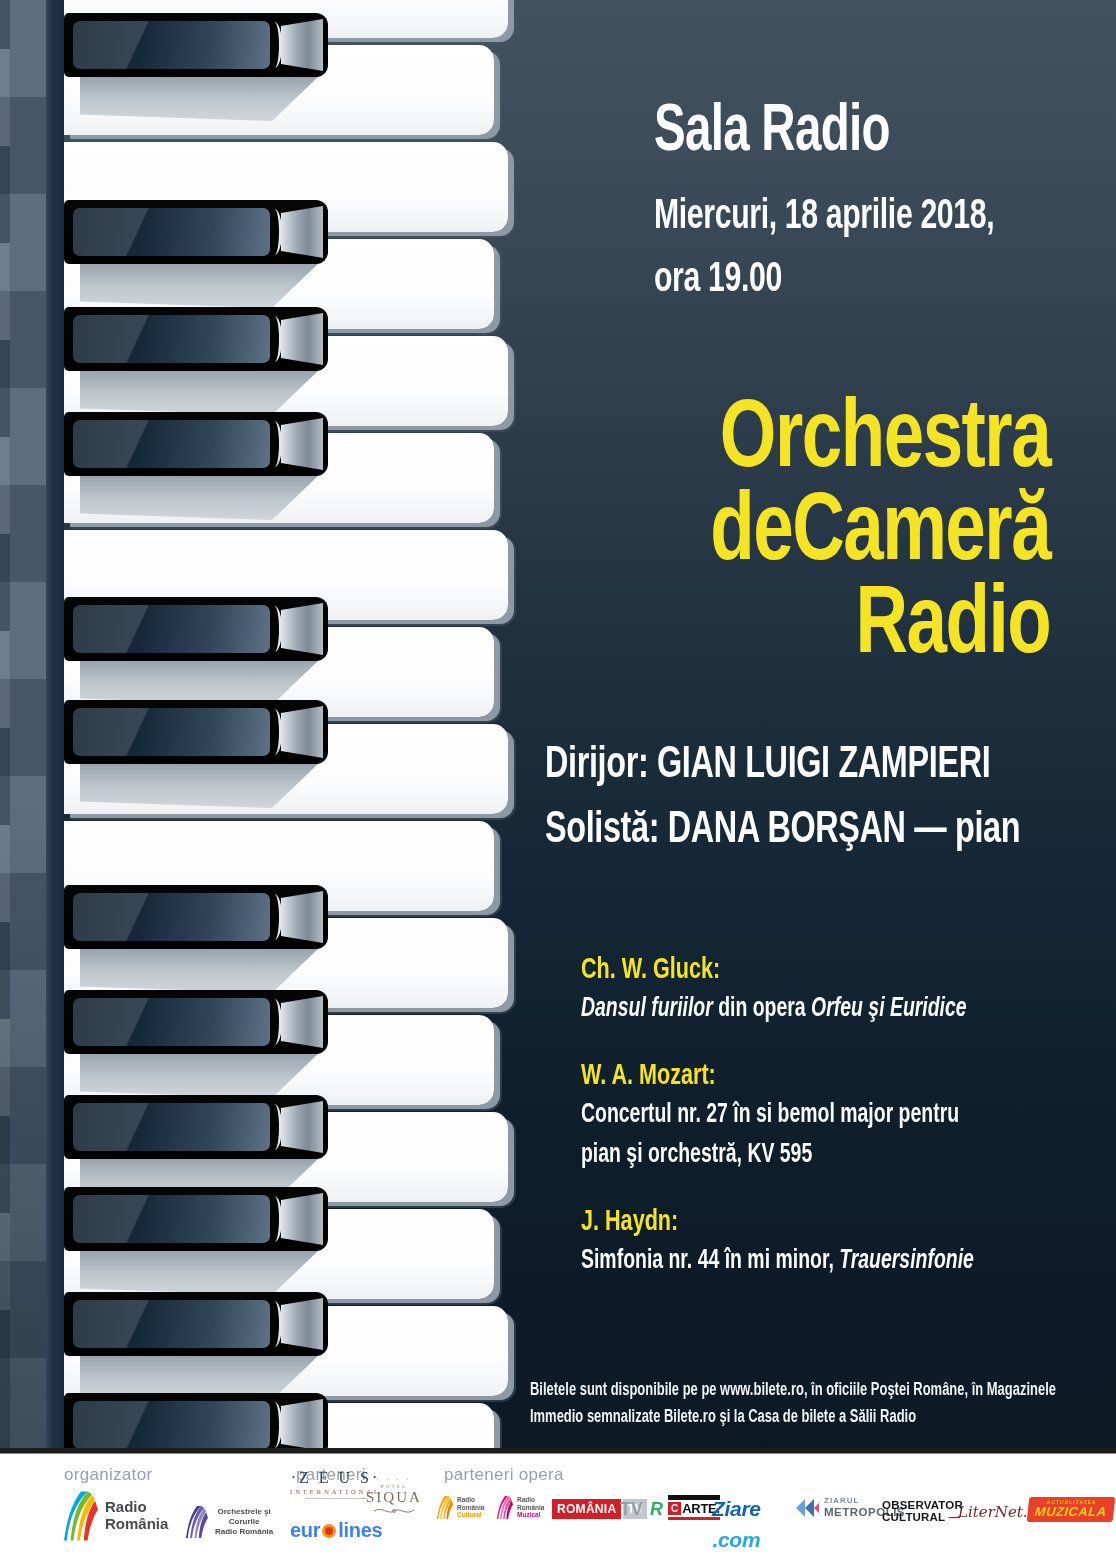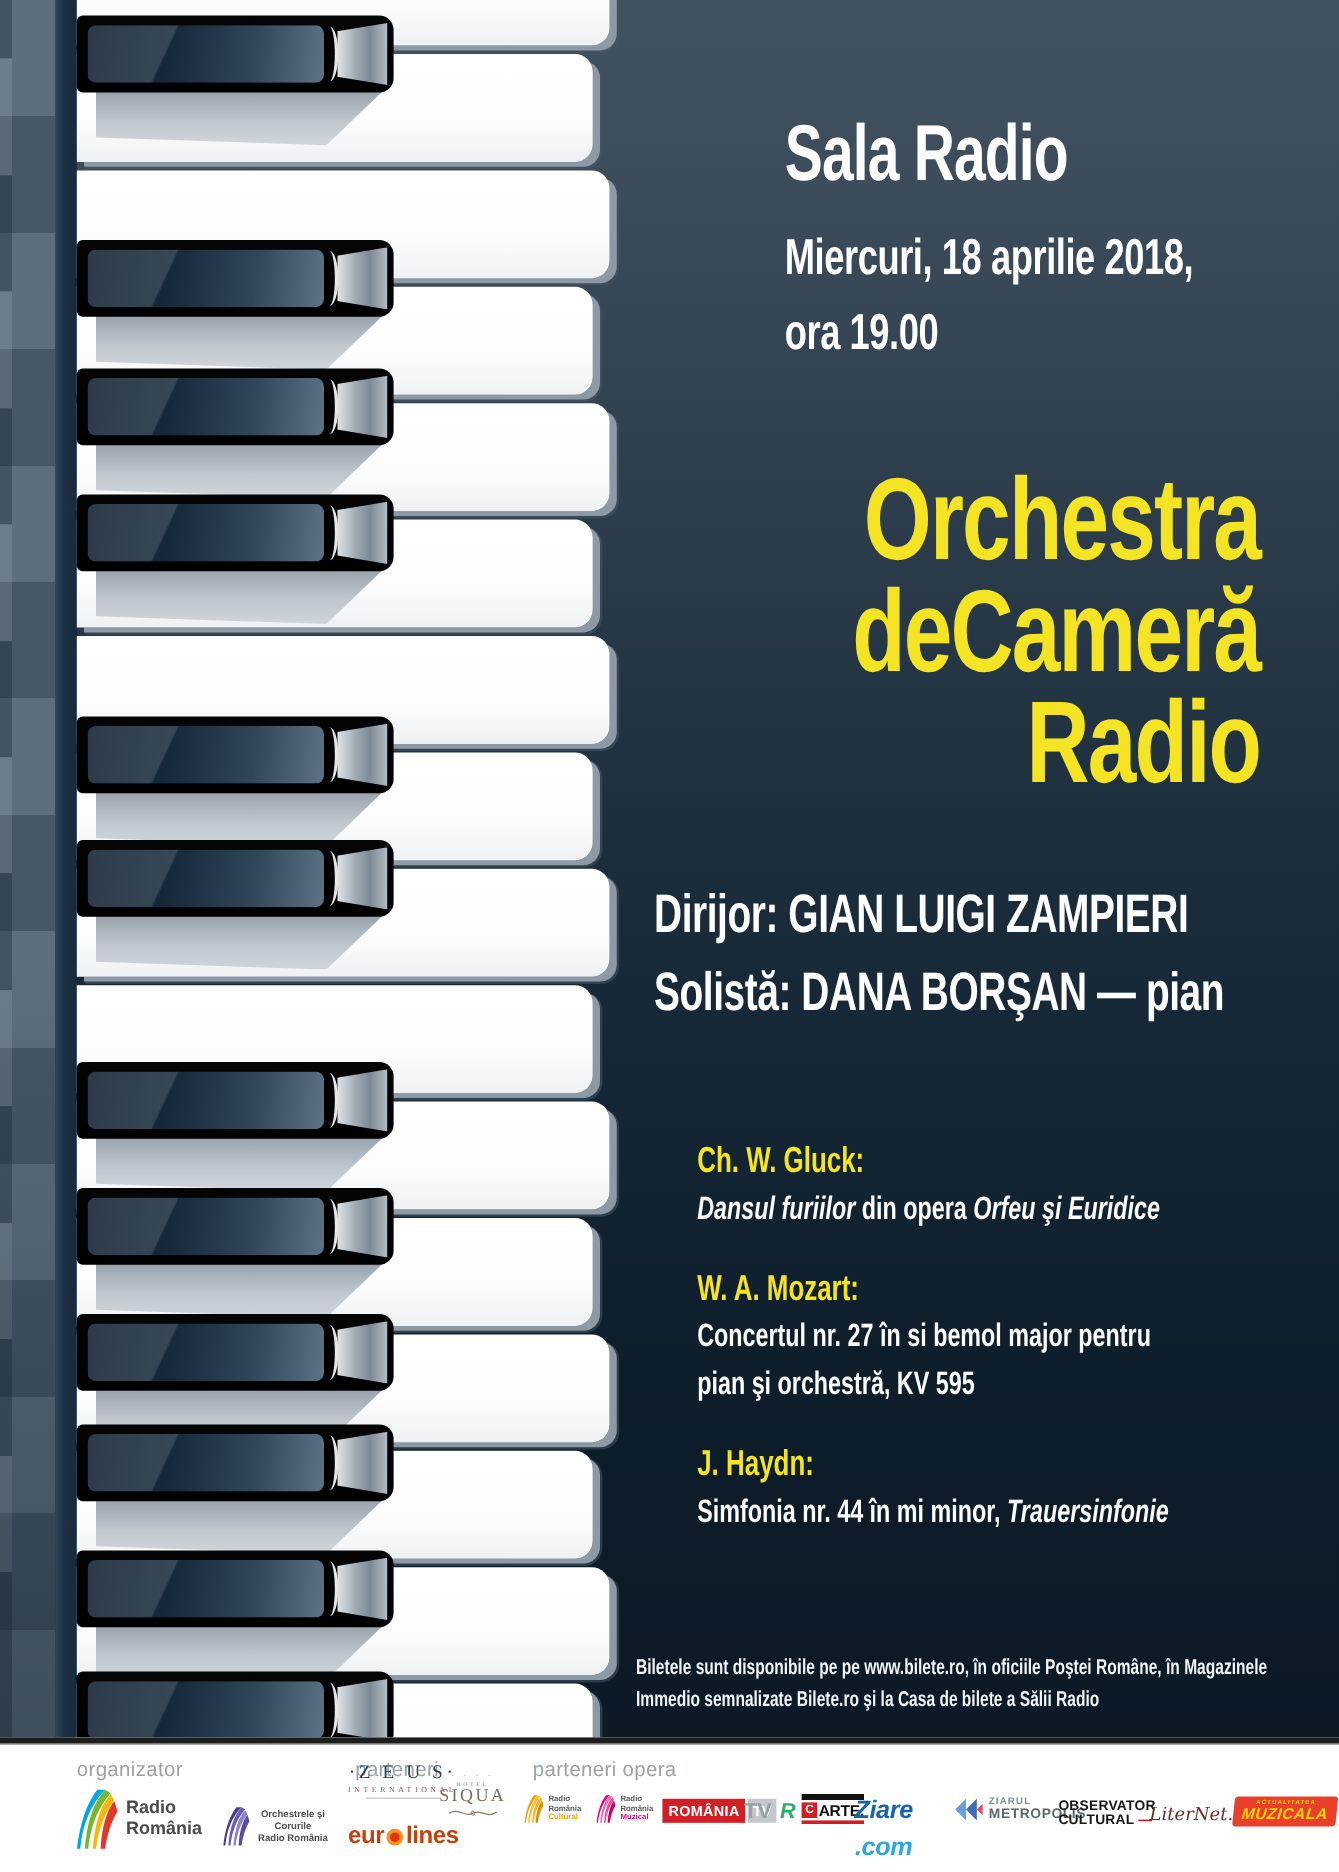--- a/index.html
+++ b/index.html
@@ -61,21 +61,21 @@
   .rr-text{font-weight:bold;font-size:15px;line-height:1.12;color:#4a4a4c;}
   .orch-text{font-weight:bold;font-size:8px;line-height:1.25;color:#4d4d4f;text-align:center;}
   .zeus{flex-direction:column;gap:1px;align-items:center;font-family:"Liberation Serif",serif;}
   .zeus-name{font-size:16px;letter-spacing:3px;color:#27405a;}
   .zeus-sub{font-size:6.5px;letter-spacing:3px;color:#9c5050;}
   .zeus-line{width:62px;height:1px;background:#c5c5c5;margin-top:2px;}
   .siqua{flex-direction:column;gap:0;align-items:center;font-family:"Liberation Serif",serif;color:#8a7a66;}
   .siqua-dots{font-size:7px;letter-spacing:3px;line-height:1;}
   .siqua-hotel{font-size:4.5px;letter-spacing:2.5px;line-height:1.4;}
   .siqua-name{font-size:15px;letter-spacing:2px;line-height:1.05;color:#7c6e5e;}
-  .euro{font-size:20px;font-weight:800;color:#c2410c;letter-spacing:-.3px;gap:1px;}
+  .euro{font-size:20px;font-weight:800;color:#3b82f6;letter-spacing:-.3px;gap:1px;}
   .euro-o{display:inline-block;width:14px;height:14px;border-radius:50%;border:3px solid #f7941d;
     background:#e53212;box-sizing:border-box;margin:0 1px;}
   .mini-rr{flex-direction:row;gap:4px;}
   .mini-rr-text{font-weight:bold;font-size:6.5px;line-height:1.2;color:#58595b;}
   .rtv{gap:2px;}
   .rtv-ro{background:#d21f26;color:#fff;font-weight:800;font-size:12px;padding:3px 5px;letter-spacing:.3px;}
   .rtv-tv{background:#c3c8cc;color:#fff;font-weight:800;font-size:12px;padding:3px 4px;}
   .tvr{font-weight:800;font-size:18px;letter-spacing:0;}
   .tvr .tv{color:#96a0a8;}.tvr .r{color:#2fac66;font-style:italic;}.tvr .n3{color:#93ad9d;}
   .carte{flex-direction:column;gap:1px;align-items:stretch;}

